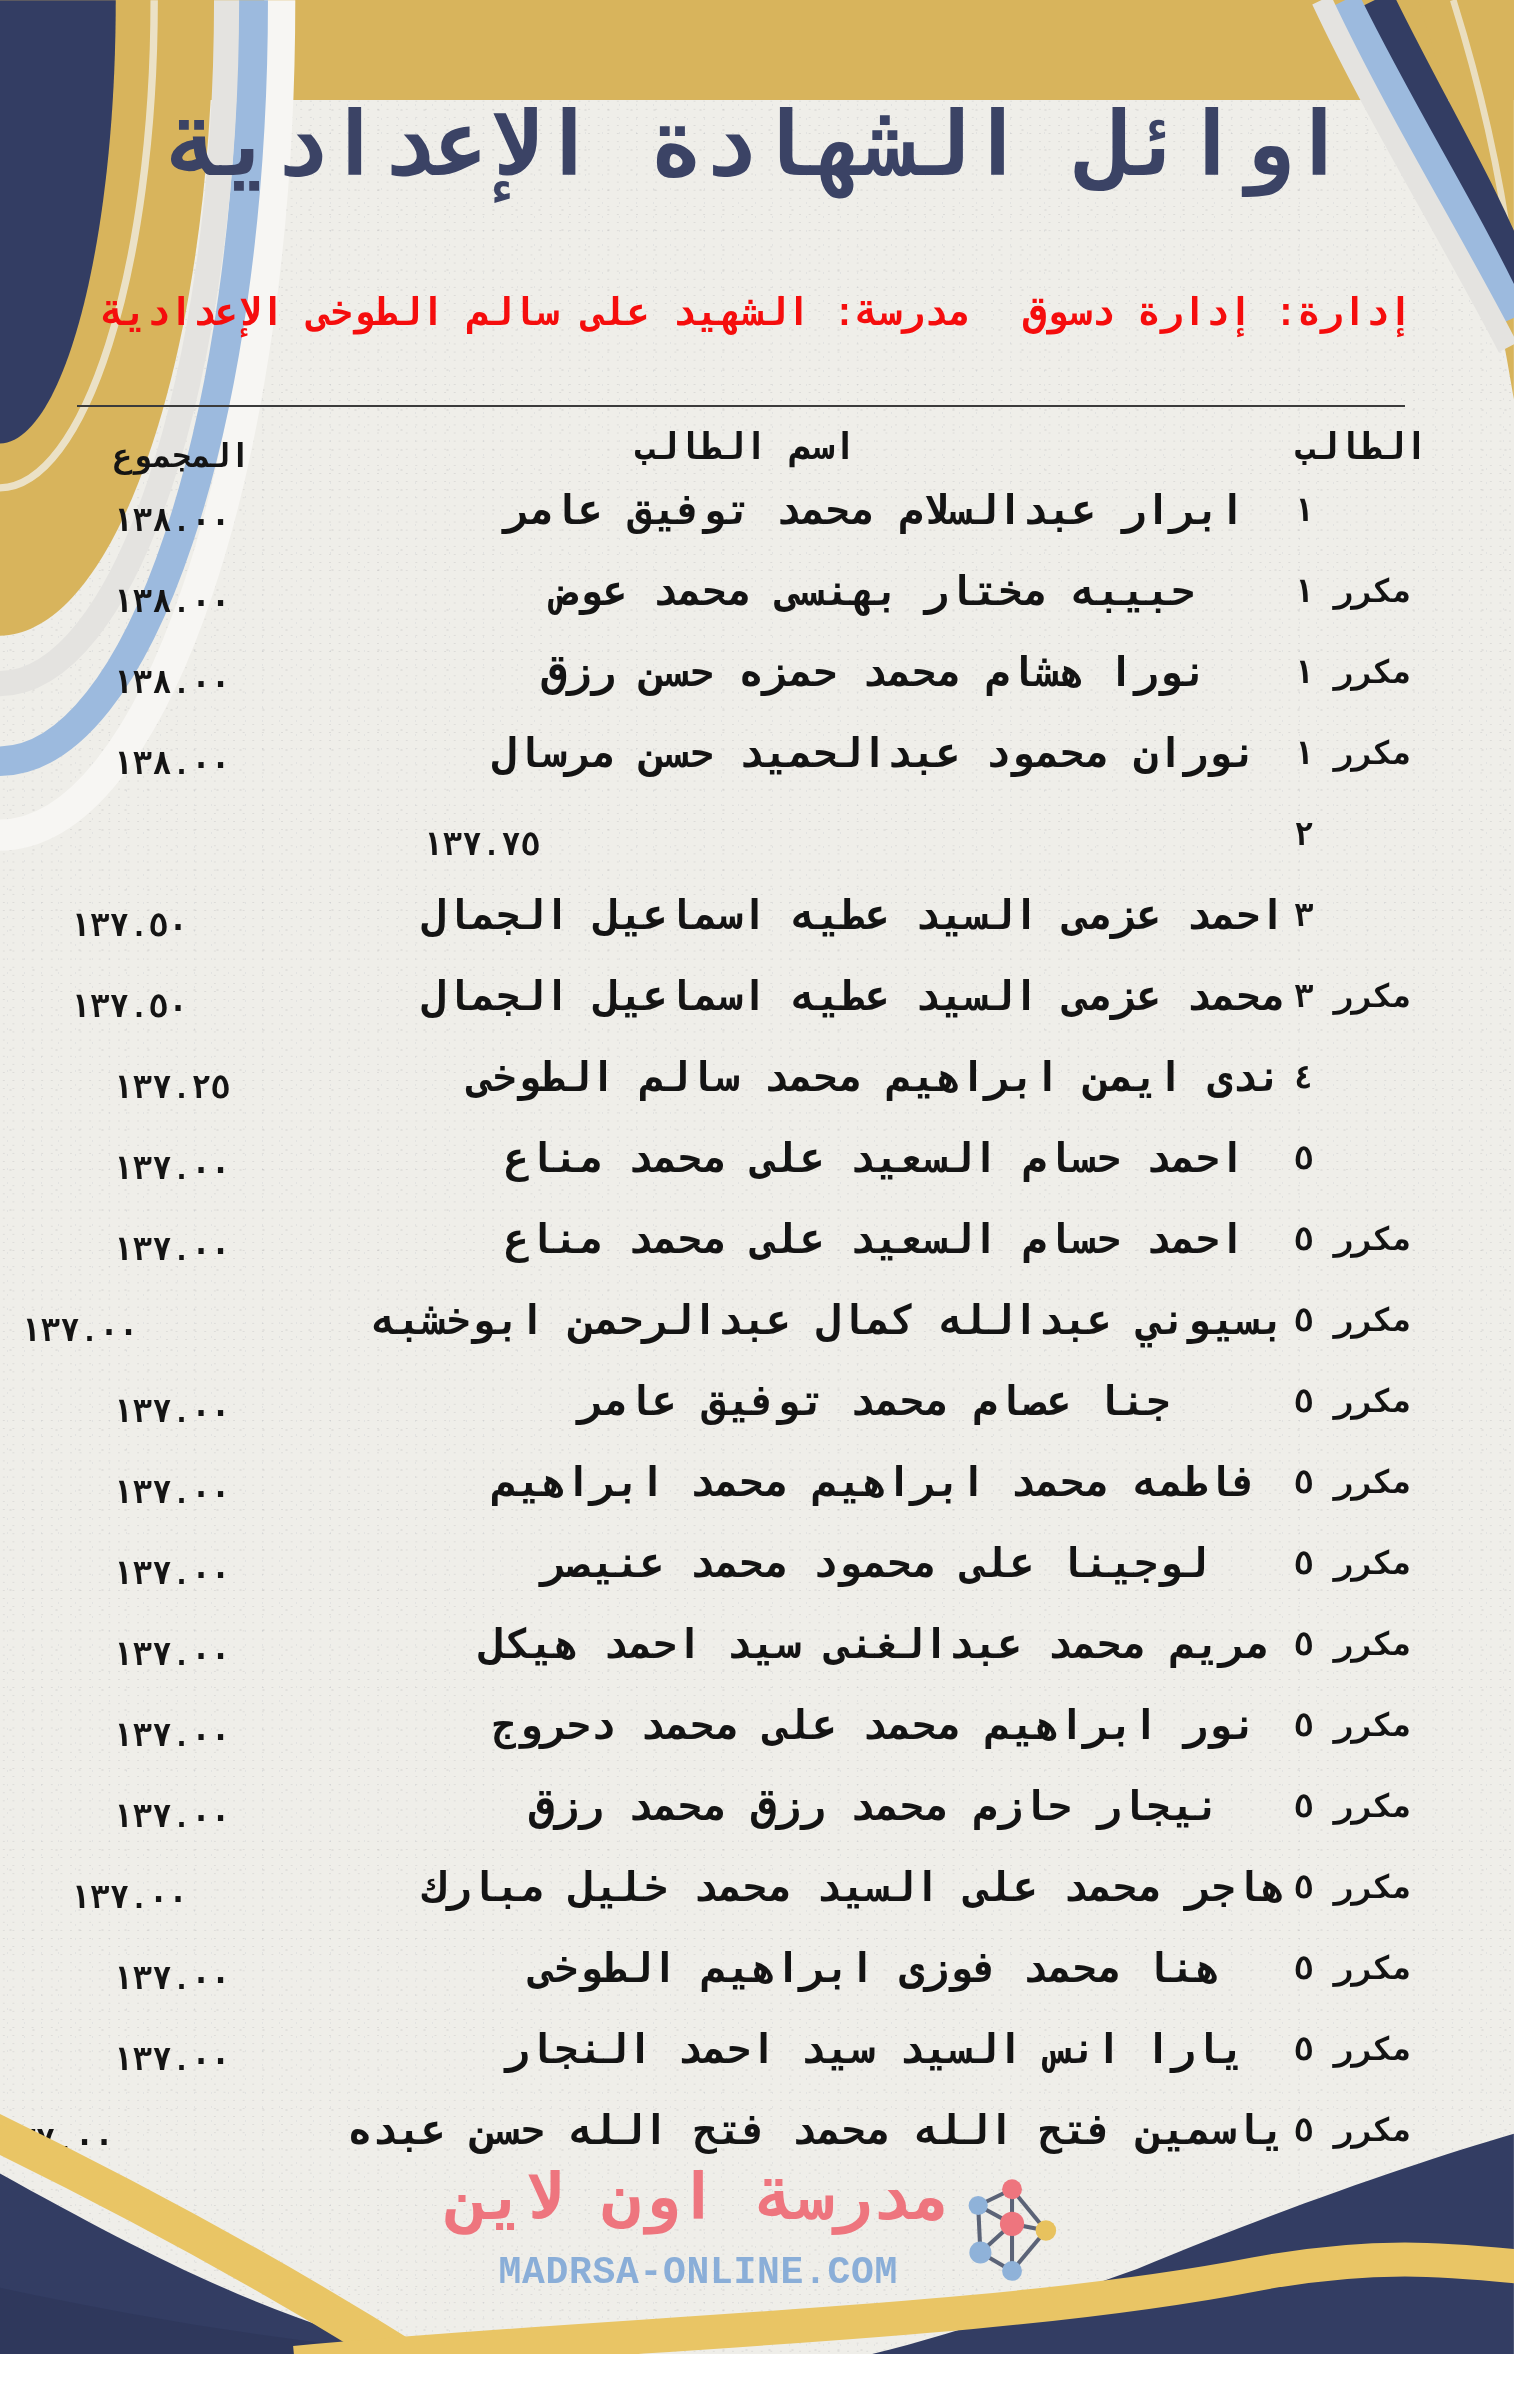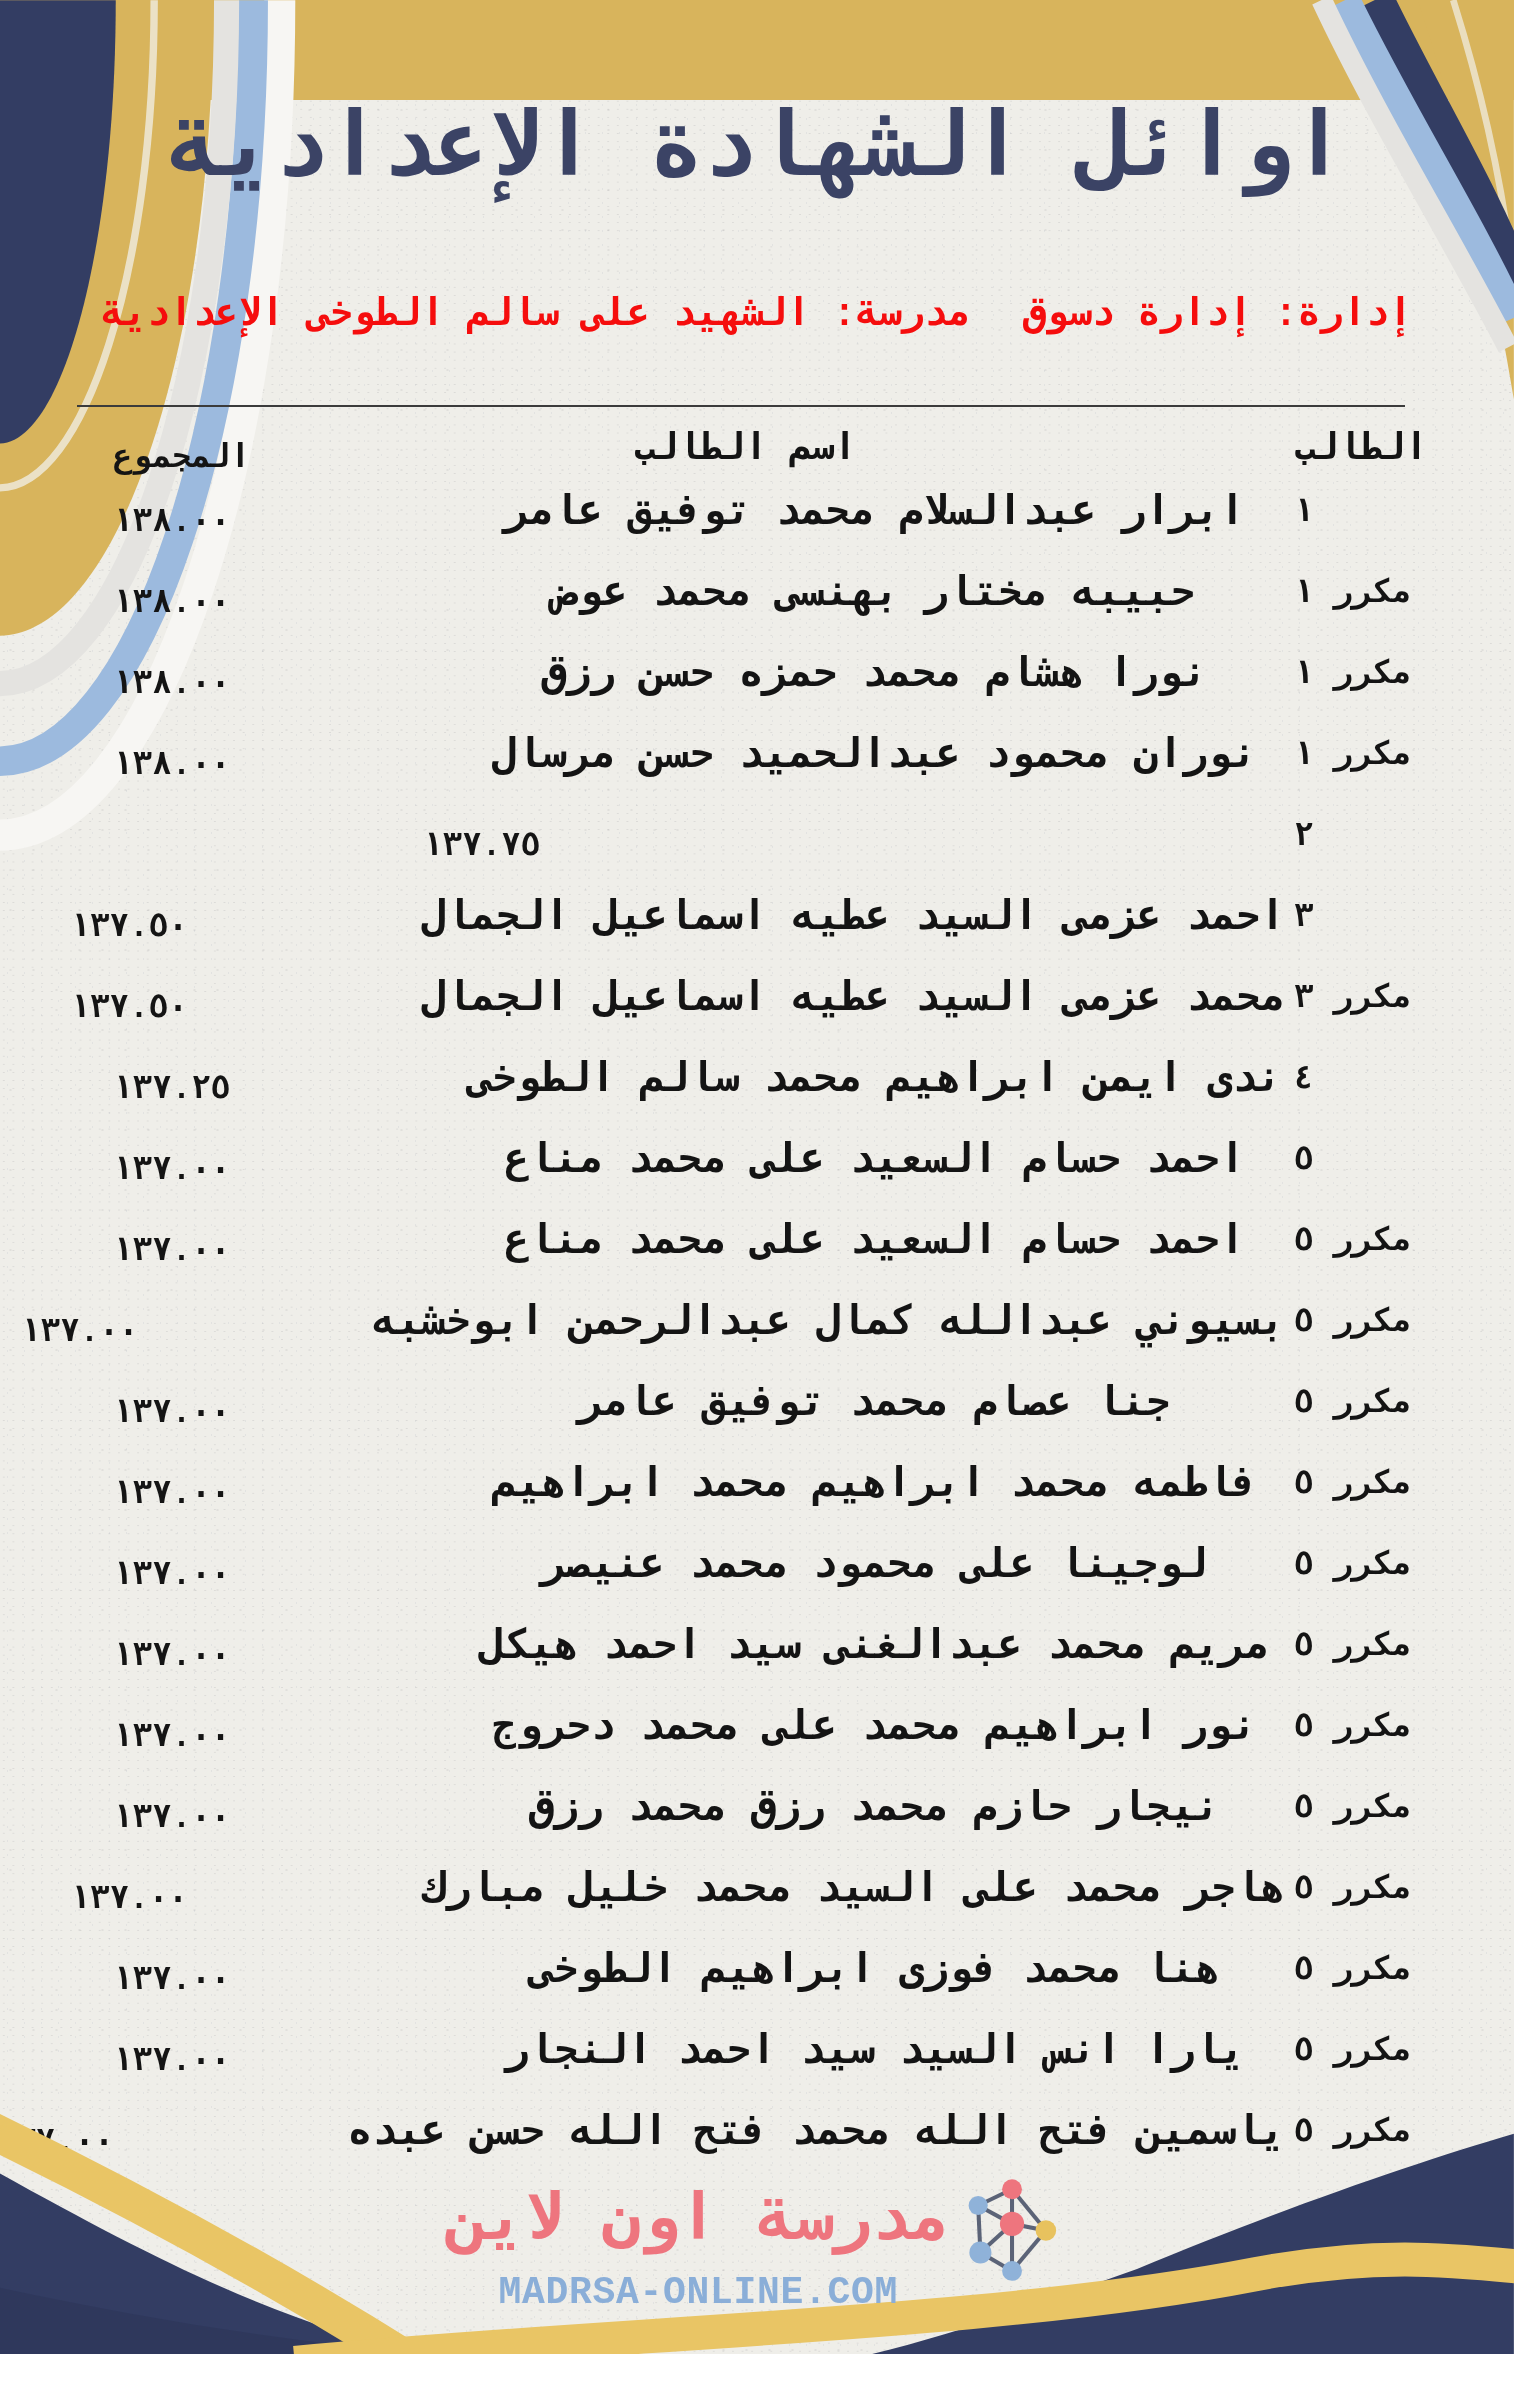--- a/index.html
+++ b/index.html
@@ -53,21 +53,21 @@
   .c-rank{text-align:left;padding-left:8.9px;font-size:32.5px;font-weight:bold;white-space:nowrap;}
   .thead .c-rank{font-size:37px;}
   .c-name{text-align:center;padding-left:111px;font-size:41px;font-weight:bold;white-space:nowrap;}
   .thead .c-name{padding-left:0;padding-right:148px;font-size:37px;}
   .c-total{text-align:left;padding-left:70px;font-size:32.5px;font-weight:bold;white-space:nowrap;margin-top:20px;}
   .footer{
     position:absolute;top:2166px;left:0;right:0;
     display:flex;justify-content:center;align-items:flex-start;gap:13.3px;
     direction:ltr;
   }
-  .logo-text{display:flex;flex-direction:column;align-items:center;margin-top:20px;}
+  .logo-text{display:flex;flex-direction:column;align-items:center;}
   .logo-ar{
     font-size:64px;font-weight:bold;line-height:1.15;
     color:var(--pink,#ee757e);direction:rtl;
   }
   .logo-url{
     font-size:38px;font-weight:bold;letter-spacing:0.7px;line-height:1.2;
     color:var(--logo-blue,#8aaed8);margin-top:10.3px;
   }
   .logo-icon{margin-top:4.4px;}
 </style>

